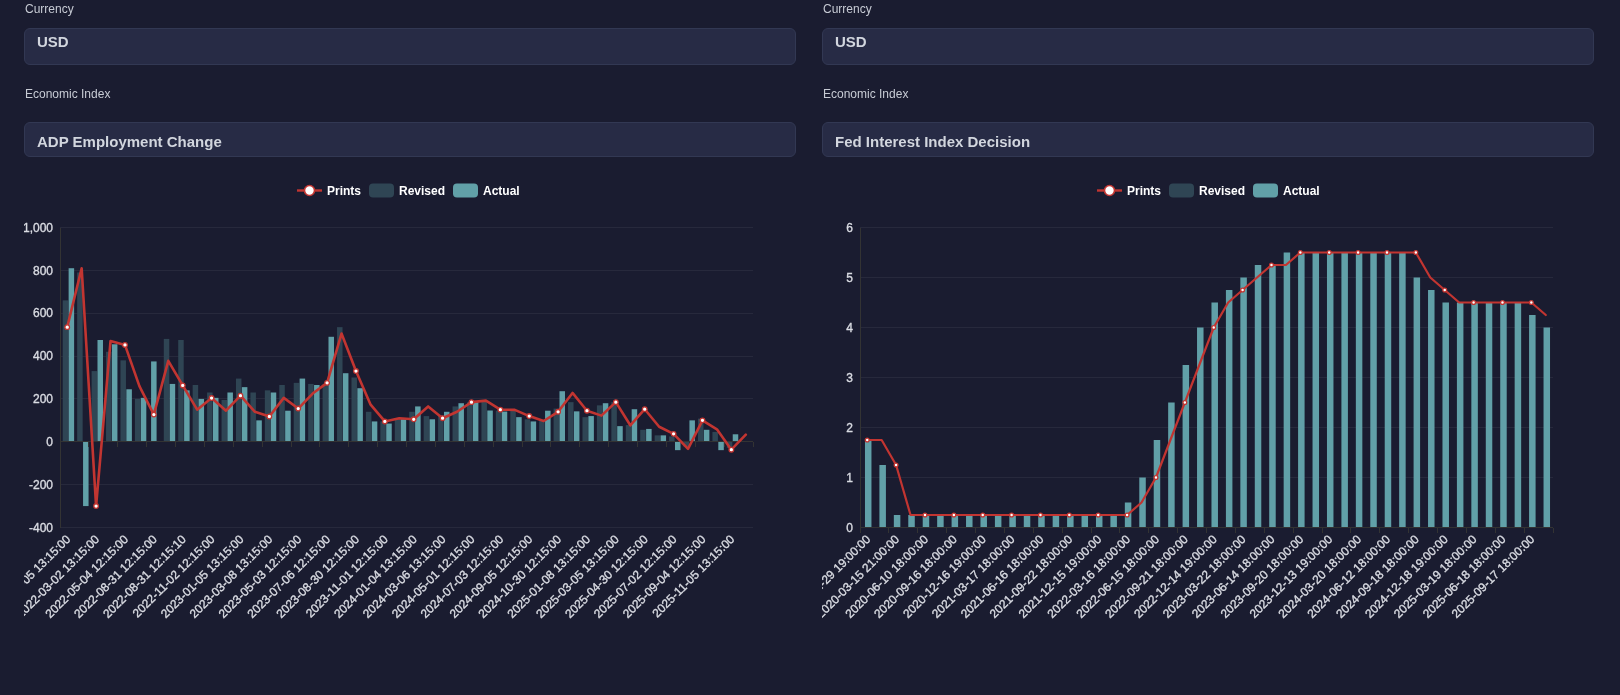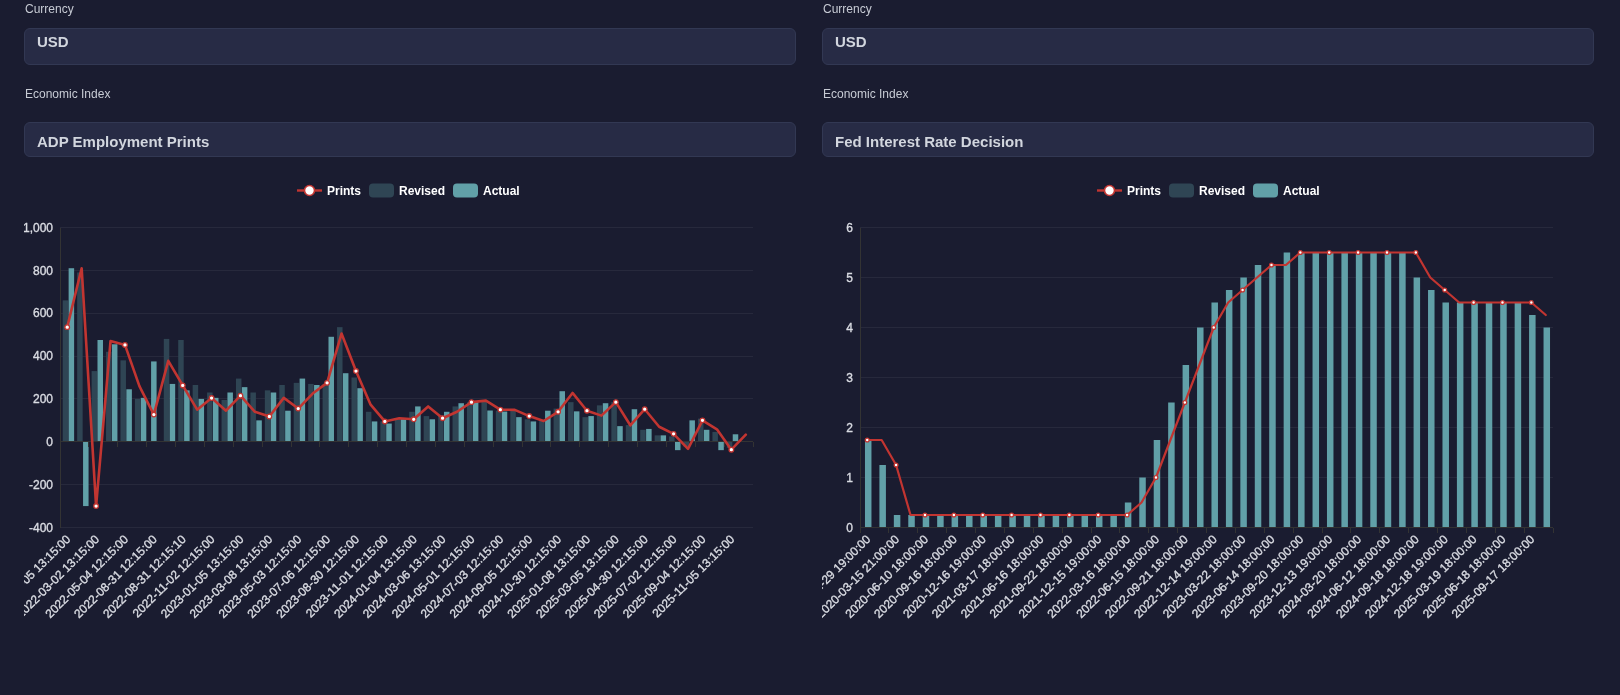--- a/index.html
+++ b/index.html
@@ -5,28 +5,28 @@
   html,body { width:1620px; height:695px; background:#1a1c30; overflow:hidden;
                font-family:"Liberation Sans", sans-serif; }
 </style></head>
 <body>
 
 <div style="position:absolute;left:25px;top:2px;font-size:12px;color:#c7cbd4">Currency</div>
 <div style="position:absolute;left:24px;top:28px;width:772px;height:37px;background:#272b45;border:1px solid #323853;border-radius:6px"></div>
 <div style="position:absolute;left:37px;top:34px;font-size:15px;font-weight:bold;line-height:15px;color:#d2d6de">USD</div>
 <div style="position:absolute;left:25px;top:87px;font-size:12px;color:#c7cbd4">Economic Index</div>
 <div style="position:absolute;left:24px;top:121.5px;width:772px;height:35.5px;background:#272b45;border:1px solid #323853;border-radius:6px"></div>
-<div style="position:absolute;left:37px;top:134px;font-size:15px;font-weight:bold;line-height:15px;color:#d2d6de">ADP Employment Prints</div>
+<div style="position:absolute;left:37px;top:134px;font-size:15px;font-weight:bold;line-height:15px;color:#d2d6de">ADP Employment Change</div>
 
 <div style="position:absolute;left:823px;top:2px;font-size:12px;color:#c7cbd4">Currency</div>
 <div style="position:absolute;left:822px;top:28px;width:772px;height:37px;background:#272b45;border:1px solid #323853;border-radius:6px"></div>
 <div style="position:absolute;left:835px;top:34px;font-size:15px;font-weight:bold;line-height:15px;color:#d2d6de">USD</div>
 <div style="position:absolute;left:823px;top:87px;font-size:12px;color:#c7cbd4">Economic Index</div>
 <div style="position:absolute;left:822px;top:121.5px;width:772px;height:35.5px;background:#272b45;border:1px solid #323853;border-radius:6px"></div>
-<div style="position:absolute;left:835px;top:134px;font-size:15px;font-weight:bold;line-height:15px;color:#d2d6de">Fed Interest Rate Decision</div>
+<div style="position:absolute;left:835px;top:134px;font-size:15px;font-weight:bold;line-height:15px;color:#d2d6de">Fed Interest Index Decision</div>
 <svg style="position:absolute;left:24px;top:0;overflow:hidden" width="774" height="695" viewBox="0 0 774 695" font-family="&quot;Liberation Sans&quot;, sans-serif">
     <line x1="36.0" y1="227.50" x2="729.0" y2="227.50" stroke="rgba(255,255,255,0.06)" stroke-width="1" shape-rendering="crispEdges"></line>
 <line x1="36.0" y1="270.36" x2="729.0" y2="270.36" stroke="rgba(255,255,255,0.06)" stroke-width="1" shape-rendering="crispEdges"></line>
 <line x1="36.0" y1="313.21" x2="729.0" y2="313.21" stroke="rgba(255,255,255,0.06)" stroke-width="1" shape-rendering="crispEdges"></line>
 <line x1="36.0" y1="356.07" x2="729.0" y2="356.07" stroke="rgba(255,255,255,0.06)" stroke-width="1" shape-rendering="crispEdges"></line>
 <line x1="36.0" y1="398.93" x2="729.0" y2="398.93" stroke="rgba(255,255,255,0.06)" stroke-width="1" shape-rendering="crispEdges"></line>
 <line x1="36.0" y1="441.79" x2="729.0" y2="441.79" stroke="rgba(255,255,255,0.06)" stroke-width="1" shape-rendering="crispEdges"></line>
 <line x1="36.0" y1="484.64" x2="729.0" y2="484.64" stroke="rgba(255,255,255,0.06)" stroke-width="1" shape-rendering="crispEdges"></line>
 <line x1="36.0" y1="527.50" x2="729.0" y2="527.50" stroke="rgba(255,255,255,0.06)" stroke-width="1" shape-rendering="crispEdges"></line>
 <rect x="38.72" y="300.36" width="5.5" height="141.43" fill="#2f4554"></rect>

